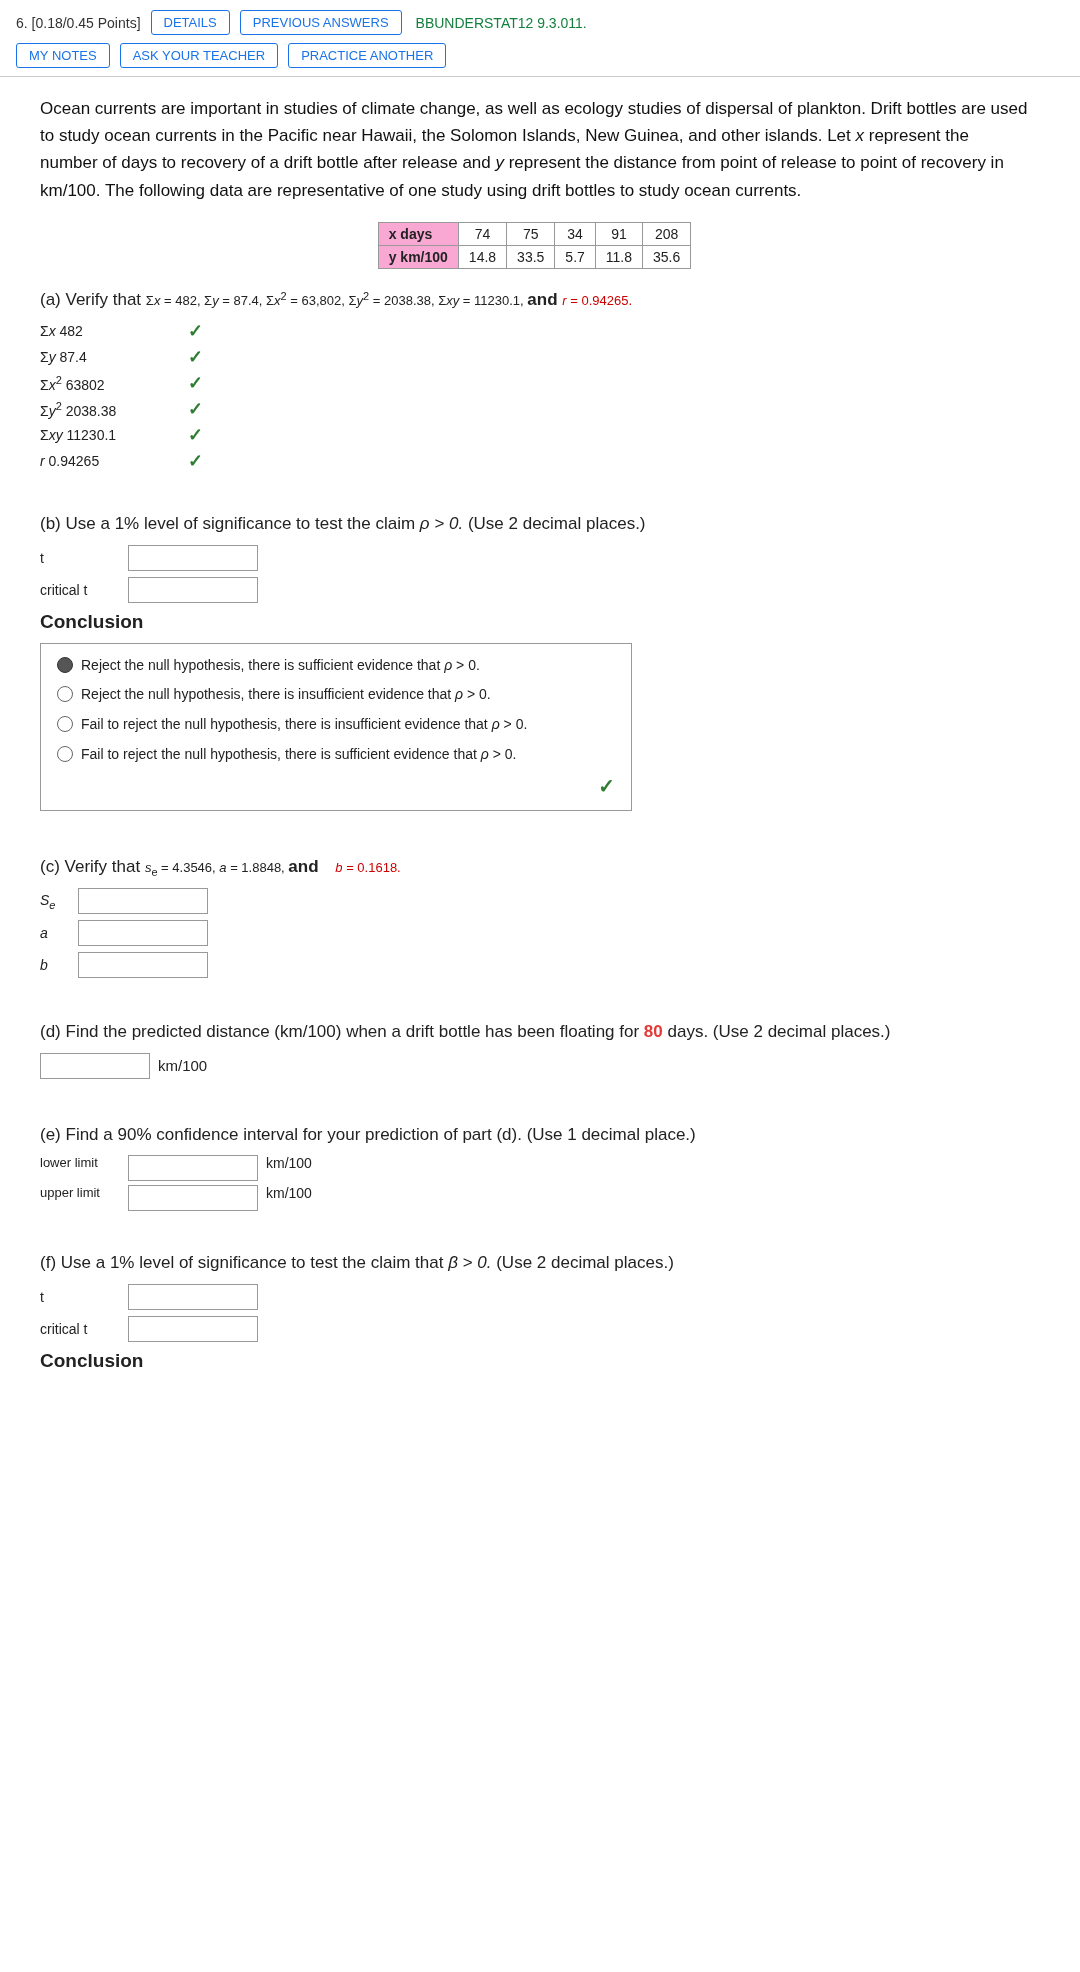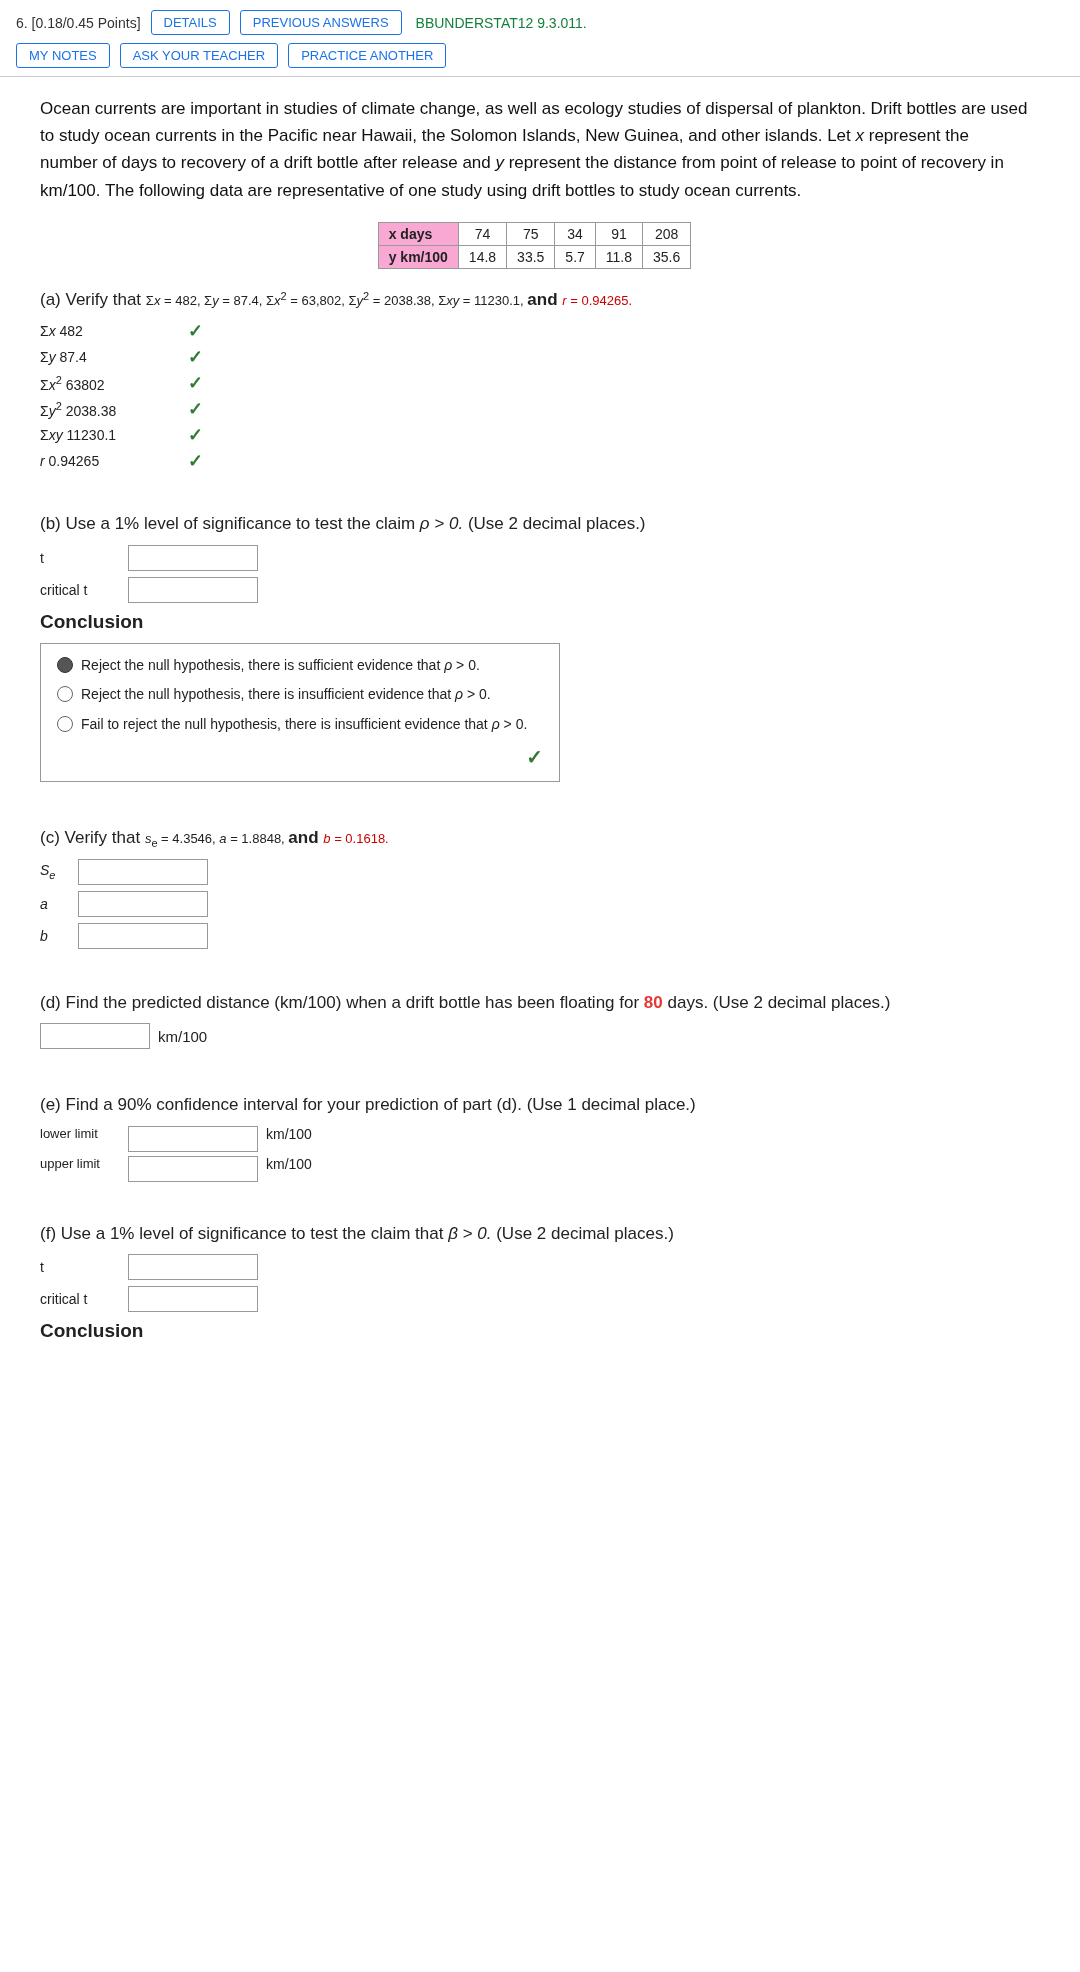--- a/index.html
+++ b/index.html
@@ -113,21 +113,21 @@
     }
     .input-label {
       font-size: 14px;
       width: 70px;
     }
     
     .conclusion-box {
       border: 1px solid #999;
       padding: 12px 16px;
       margin: 8px 0 8px 0;
-      width: 520px;
+      width: 592px;
       font-size: 14px;
     }
     .radio-option {
       display: flex;
       align-items: flex-start;
       gap: 8px;
       margin-bottom: 10px;
       line-height: 1.4;
     }
     .radio-circle {
@@ -289,33 +289,37 @@
         <span>Reject the null hypothesis, there is sufficient evidence that <em>ρ</em> &gt; 0.</span>
       </div>
       <div class="radio-option">
         <div class="radio-circle"></div>
         <span>Reject the null hypothesis, there is insufficient evidence that <em>ρ</em> &gt; 0.</span>
       </div>
       <div class="radio-option">
         <div class="radio-circle"></div>
         <span>Fail to reject the null hypothesis, there is insufficient evidence that <em>ρ</em> &gt; 0.</span>
       </div>
+      <div class="radio-option">
+        <div class="radio-circle"></div>
+        <span>Fail to reject the null hypothesis, there is sufficient evidence that <em>ρ</em> &gt; 0.</span>
+      </div>
       <div class="conclusion-check">✓</div>
     </div>
   </div>
 
   <br>
 
   
   <div>
     <p class="part-header">
       <span>(c) Verify that </span>
       <span class="small-formula"><em>s</em><sub>e</sub> = 4.3546, <em>a</em> = 1.8848, </span>
       <span style="font-weight:bold;"> and </span>
-      <span class="small-formula" style="color:#c00;"><em>b</em> = 0.1618.</span>
+      <span class="small-formula" style="color:#c00;margin-left:12px;"><em>b</em> = 0.1618.</span>
     </p>
     <div class="input-row">
       <span class="input-label" style="font-style:italic; width:30px;"><em>S</em><sub>e</sub></span>
       <input class="input-field" type="text" value="" style="width: 130px;">
     </div>
     <div class="input-row">
       <span class="input-label" style="font-style:italic; width:30px;"><em>a</em></span>
       <input class="input-field" type="text" value="" style="width: 130px;">
     </div>
     <div class="input-row">

